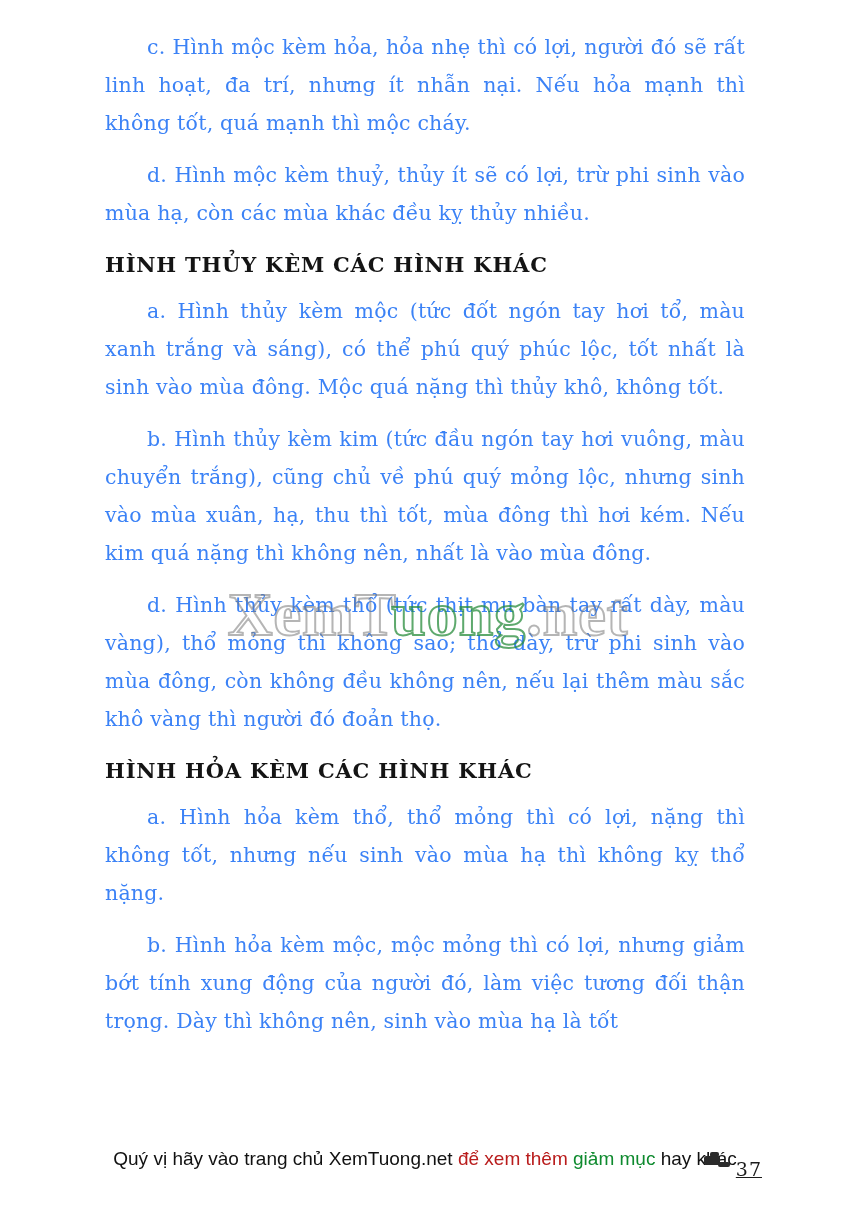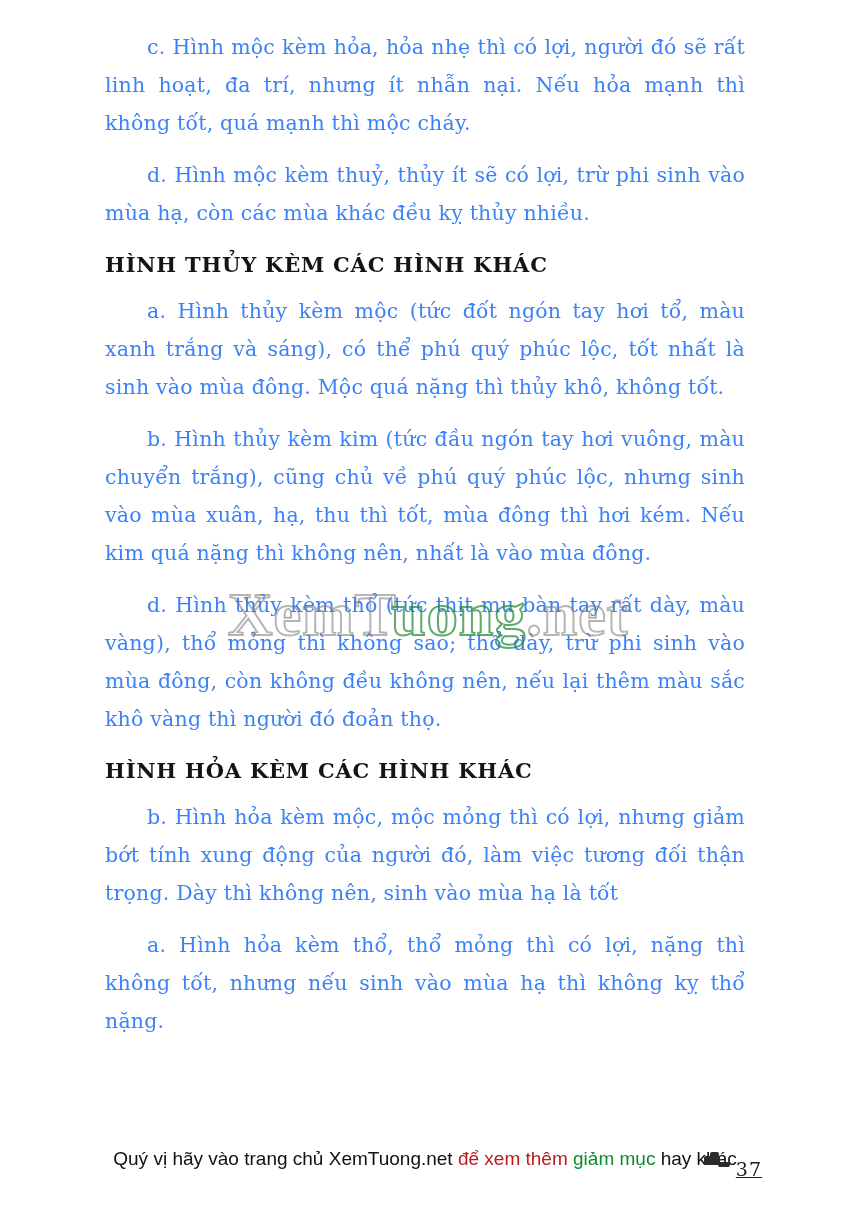--- a/index.html
+++ b/index.html
@@ -138,30 +138,30 @@
   <div class="scan-area">
 
     <p class="para indent">c. Hình mộc kèm hỏa, hỏa nhẹ thì có lợi, người đó sẽ rất linh hoạt, đa trí, nhưng ít nhẫn nại. Nếu hỏa mạnh thì không tốt, quá mạnh thì mộc cháy.</p>
 
     <p class="para indent">d. Hình mộc kèm thuỷ, thủy ít sẽ có lợi, trừ phi sinh vào mùa hạ, còn các mùa khác đều kỵ thủy nhiều.</p>
 
     <h2 class="heading">HÌNH THỦY KÈM CÁC HÌNH KHÁC</h2>
 
     <p class="para indent">a. Hình thủy kèm mộc (tức đốt ngón tay hơi tổ, màu xanh trắng và sáng), có thể phú quý phúc lộc, tốt nhất là sinh vào mùa đông. Mộc quá nặng thì thủy khô, không tốt.</p>
 
-    <p class="para indent">b. Hình thủy kèm kim (tức đầu ngón tay hơi vuông, màu chuyển trắng), cũng chủ về phú quý phúc lộc, nhưng sinh vào mùa xuân, hạ, thu thì tốt, mùa đông thì hơi kém. Nếu kim quá nặng thì không nên, nhất là vào mùa đông.</p>
+    <p class="para indent">b. Hình thủy kèm kim (tức đầu ngón tay hơi vuông, màu chuyển trắng), cũng chủ về phú quý mỏng lộc, nhưng sinh vào mùa xuân, hạ, thu thì tốt, mùa đông thì hơi kém. Nếu kim quá nặng thì không nên, nhất là vào mùa đông.</p>
 
 
     <p class="para indent">d. Hình thủy kèm thổ (tức thịt mu bàn tay rất dày, màu vàng), thổ mỏng thì không sao; thổ dày, trừ phi sinh vào mùa đông, còn không đều không nên, nếu lại thêm màu sắc khô vàng thì người đó đoản thọ.</p>
 
     <h2 class="heading">HÌNH HỎA KÈM CÁC HÌNH KHÁC</h2>
 
+    <p class="para indent">a. Hình hỏa kèm thổ, thổ mỏng thì có lợi, nặng thì không tốt, nhưng nếu sinh vào mùa hạ thì không kỵ thổ nặng.</p>
+
     <p class="para indent">b. Hình hỏa kèm mộc, mộc mỏng thì có lợi, nhưng giảm bớt tính xung động của người đó, làm việc tương đối thận trọng. Dày thì không nên, sinh vào mùa hạ là tốt</p>
-
-    <p class="para indent">a. Hình hỏa kèm thổ, thổ mỏng thì có lợi, nặng thì không tốt, nhưng nếu sinh vào mùa hạ thì không kỵ thổ nặng.</p>
 
   </div>
 
   <div class="watermark">
     <span class="watermark-text"><span>XemT</span><span class="green">uong</span><span>.net</span></span>
   </div>
 
   <div class="footer">
     <span class="f1">Quý vị hãy vào trang chủ XemTuong.net</span><span class="f2"> để xem thêm</span><span class="f3"> giảm mục</span><span class="f4"> hay khác</span>
   </div>

